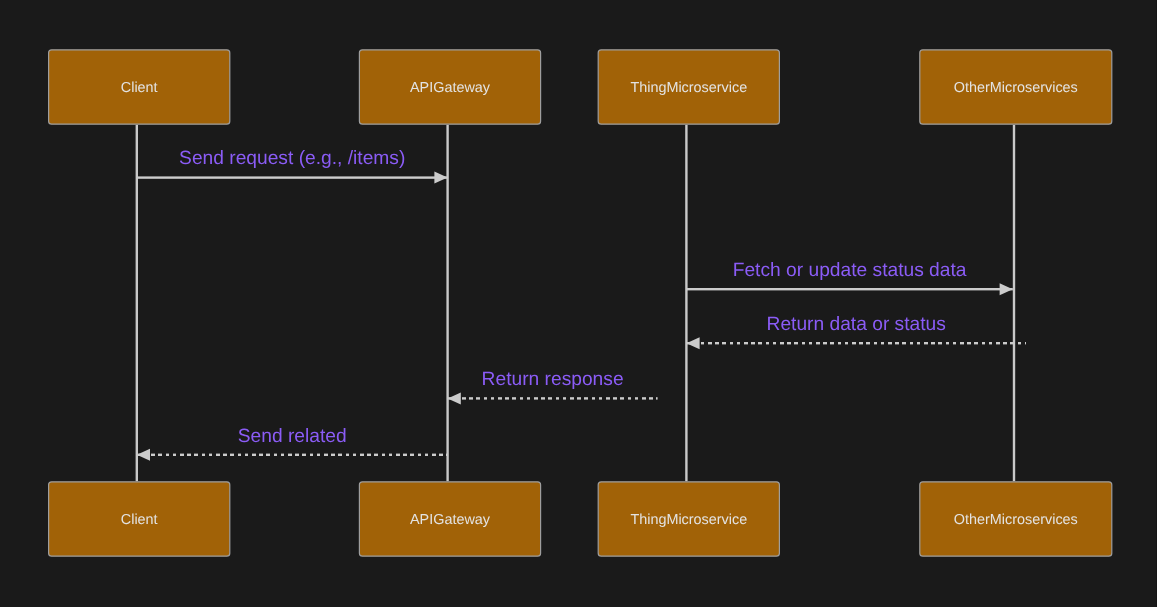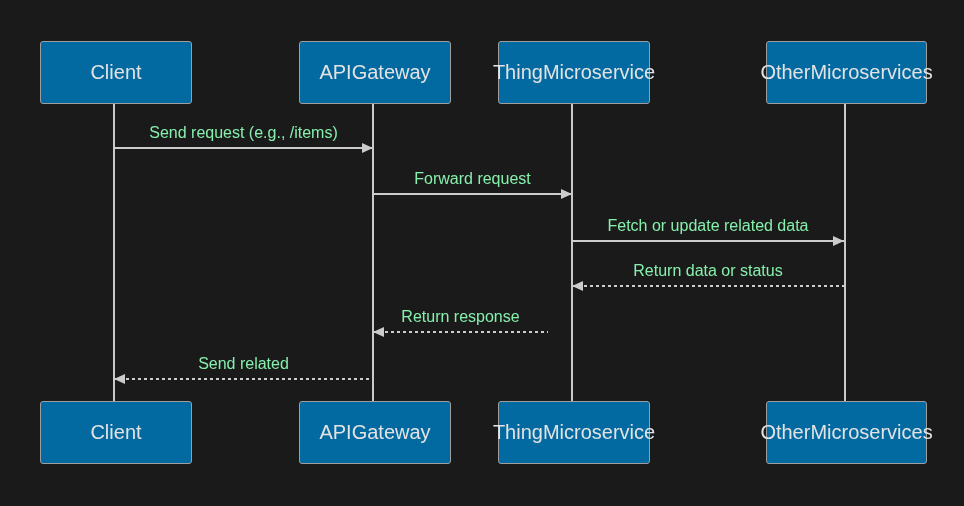--- a/index.html
+++ b/index.html
@@ -20,44 +20,44 @@
     position: absolute;
     top: 104px;
     height: 297px;
     width: 2px;
     background: #c9c9c9;
   }
   
   .actor {
     position: absolute;
     height: 61px;
-    background: #0369a1;
+    background: #a16207;
     border: 1px solid #9e9e9e;
     border-radius: 3px;
     display: flex;
     align-items: center;
     justify-content: center;
     color: #e3e3e3;
-    font-size: 20px;
+    font-size: 12px;
     box-sizing: content-box;
   }
   .actor.top    { top: 41px; }
   .actor.bottom { top: 401px; }
   
   .msg {
     position: absolute;
     height: 28px;
   }
   .msg-label {
     position: absolute;
     bottom: 7px;
     left: 0;
     width: 100%;
     text-align: center;
-    color: #86efac;
+    color: #8b5cf6;
     font-size: 16px;
     white-space: nowrap;
   }
   .msg-line {
     position: absolute;
     bottom: 0;
     left: 0;
     right: 0;
     height: 2px;
   }
@@ -111,33 +111,28 @@
   <div class="actor bottom" style="left: 766px; width: 159px;">
     <span>OtherMicroservices</span>
   </div>
 
   <div class="msg" style="left: 114px; top: 121px; width: 259px;">
     <div class="msg-label">Send request (e.g., /items)</div>
     <div class="msg-line solid"></div>
     <div class="arrow right"></div>
   </div>
 
-  <div class="msg" style="left: 373px; top: 167px; width: 199px;">
-    <div class="msg-label">Forward request</div>
+
+  <div class="msg" style="left: 572px; top: 214px; width: 272px;">
+    <div class="msg-label">Fetch or update status data</div>
     <div class="msg-line solid"></div>
     <div class="arrow right"></div>
   </div>
 
-  <div class="msg" style="left: 572px; top: 214px; width: 272px;">
-    <div class="msg-label">Fetch or update related data</div>
-    <div class="msg-line solid"></div>
-    <div class="arrow right"></div>
-  </div>
-
-  <div class="msg" style="left: 572px; top: 259px; width: 272px;">
+  <div class="msg" style="left: 572px; top: 259px; width: 272px; padding-left: 11px;">
     <div class="msg-label">Return data or status</div>
     <div class="msg-line dashed"></div>
     <div class="arrow left"></div>
   </div>
 
   <div class="msg" style="left: 373px; top: 305px; width: 175px;">
     <div class="msg-label">Return response</div>
     <div class="msg-line dashed"></div>
     <div class="arrow left"></div>
   </div>

